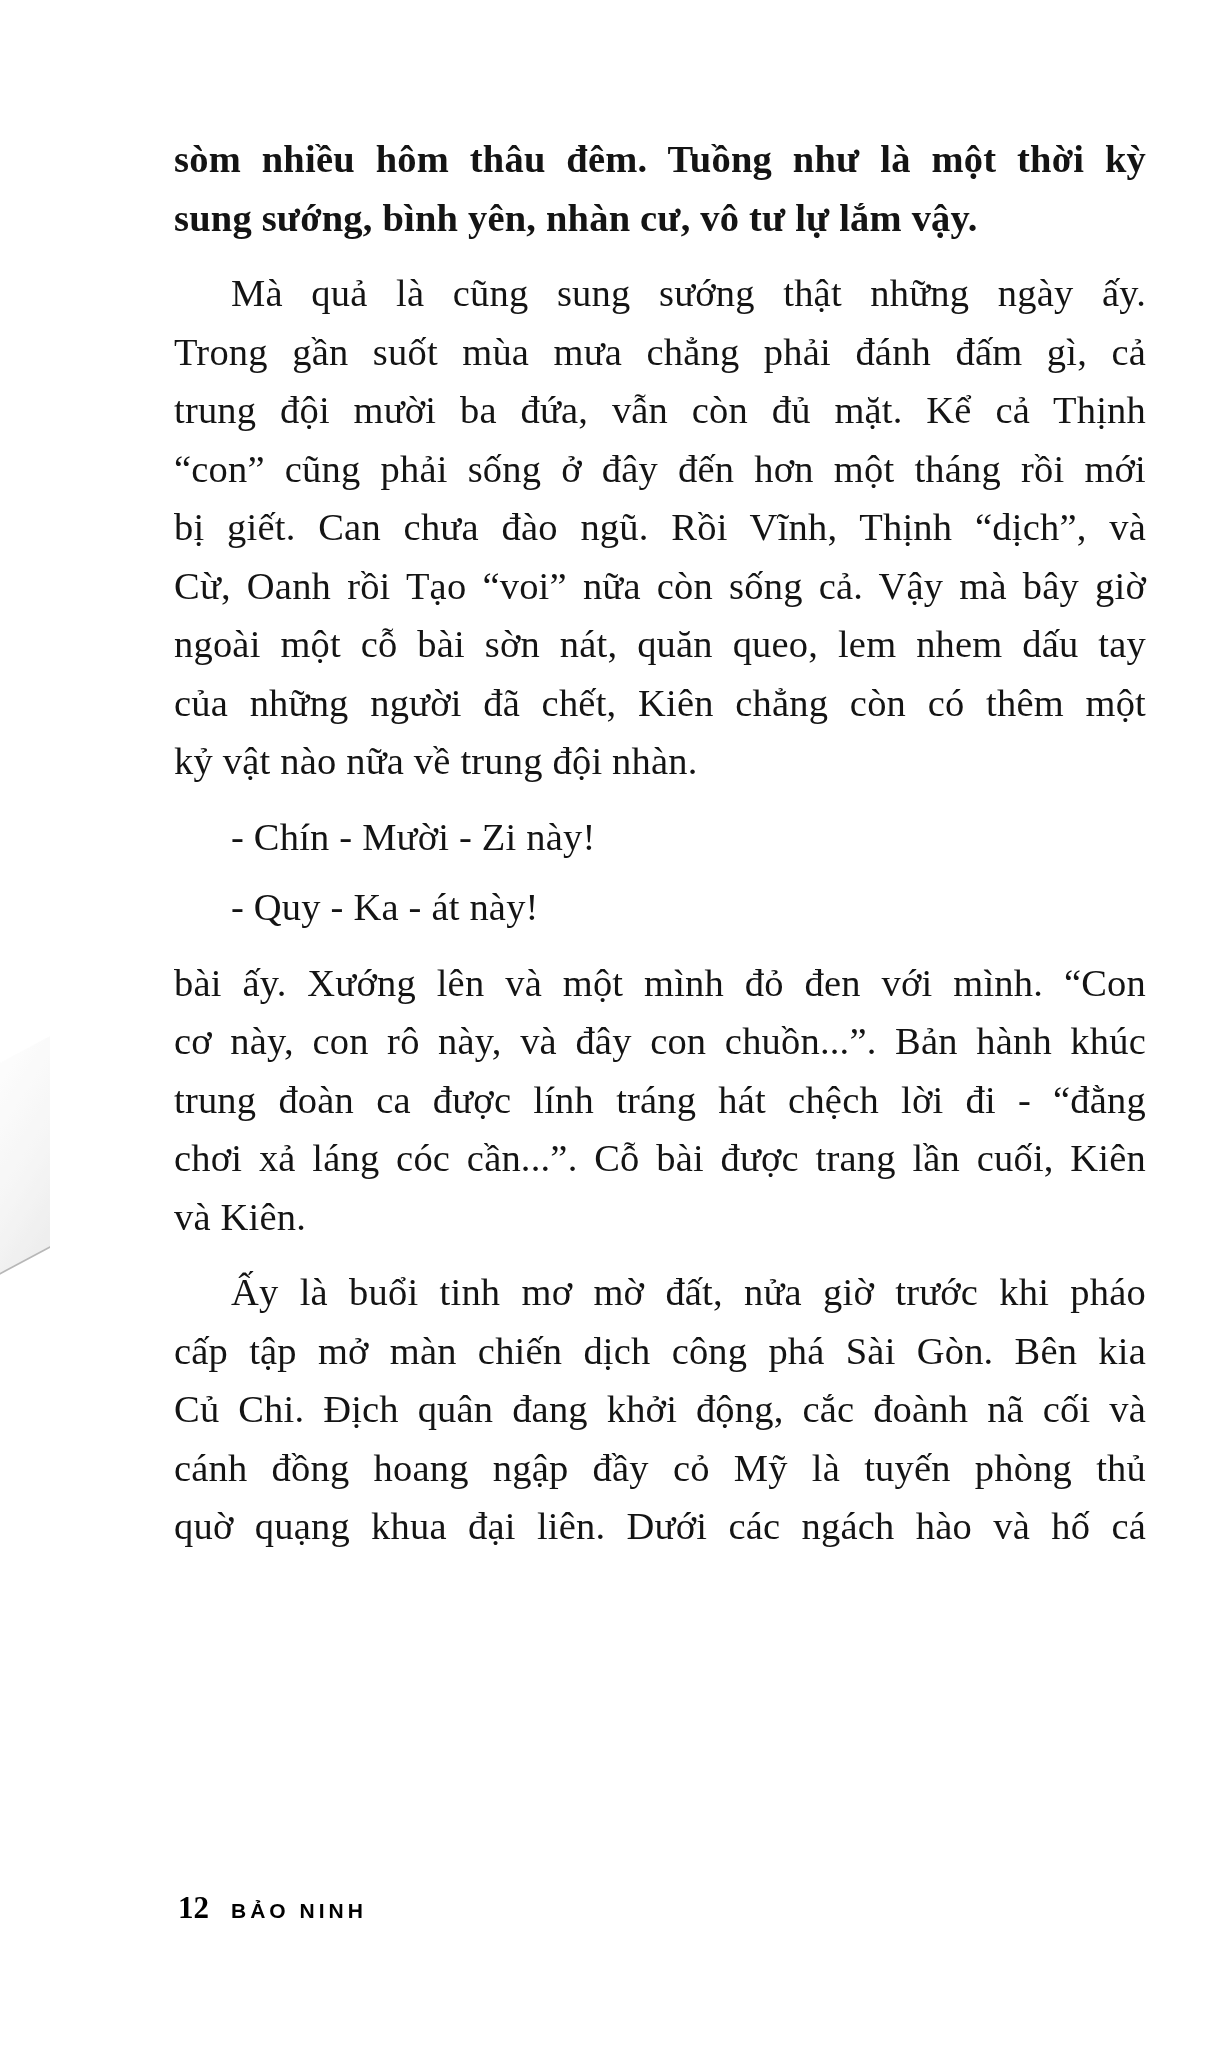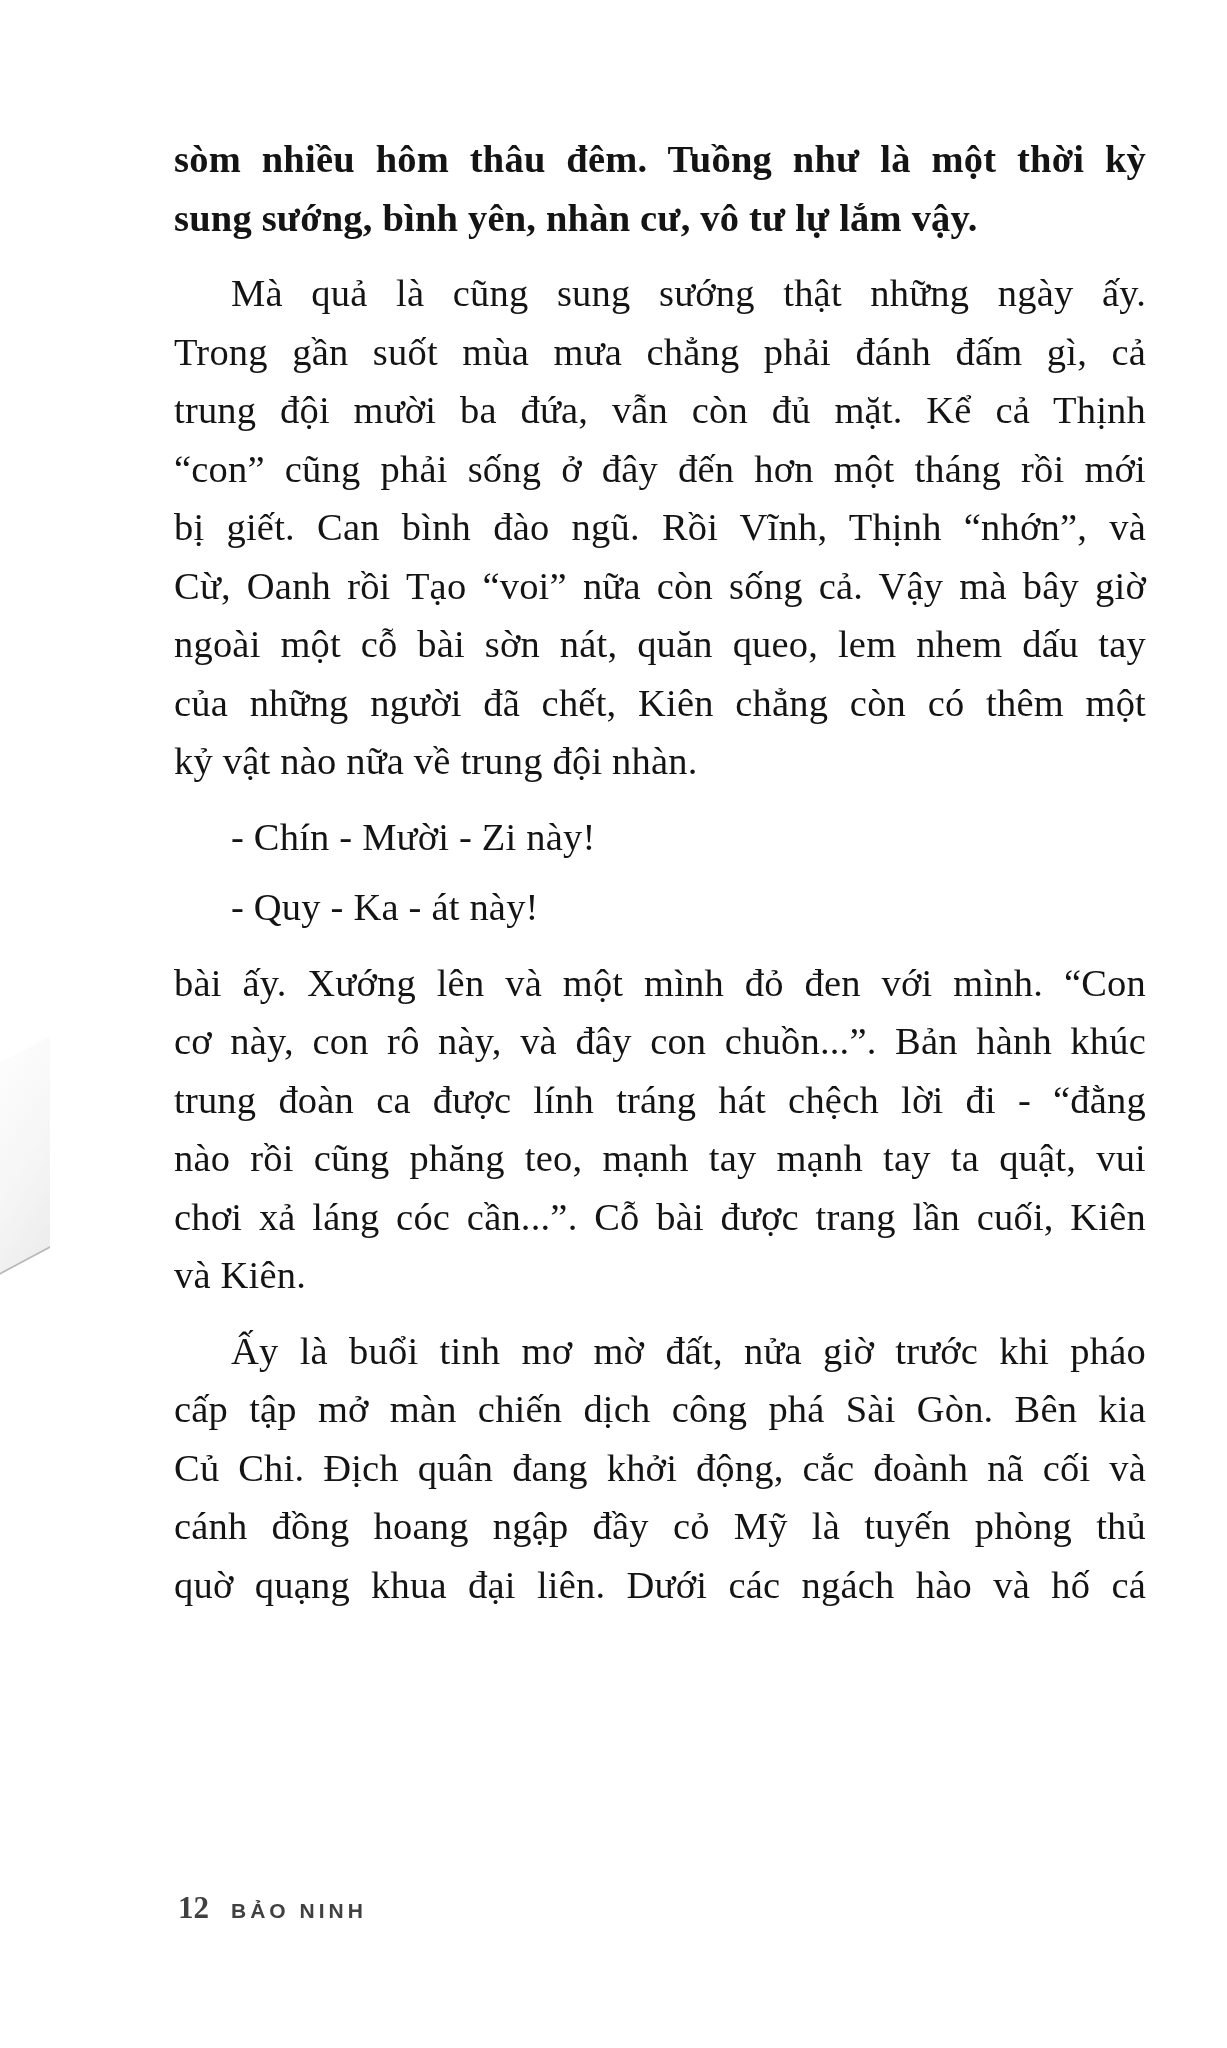--- a/index.html
+++ b/index.html
@@ -60,21 +60,21 @@
     .line.last {
       text-align-last: left;
     }
     .footer {
       position: absolute;
       left: 178px;
       top: 1890px;
       display: flex;
       align-items: baseline;
       gap: 22px;
-      color: #404040;
+      color: #000000;
     }
     .footer .page-number {
       font-family: "Liberation Serif", serif;
       font-weight: bold;
       font-size: 31px;
     }
     .footer .author {
       font-family: "Liberation Sans", sans-serif;
       font-weight: bold;
       font-size: 21px;
@@ -91,40 +91,39 @@
   <p class="para cont">
     <span class="line">sòm nhiều hôm thâu đêm. Tuồng như là một thời kỳ</span>
     <span class="line last">sung sướng, bình yên, nhàn cư, vô tư lự lắm vậy.</span>
   </p>
 
   <p class="para indent">
     <span class="line" style="text-indent:57px">Mà quả là cũng sung sướng thật những ngày ấy.</span>
     <span class="line" style="text-indent:0">Trong gần suốt mùa mưa chẳng phải đánh đấm gì, cả</span>
     <span class="line" style="text-indent:0">trung đội mười ba đứa, vẫn còn đủ mặt. Kể cả Thịnh</span>
     <span class="line" style="text-indent:0">“con” cũng phải sống ở đây đến hơn một tháng rồi mới</span>
-    <span class="line" style="text-indent:0">bị giết. Can bình đào ngũ. Rồi Vĩnh, Thịnh “nhớn”, và</span>
+    <span class="line" style="text-indent:0">bị giết. Can chưa đào ngũ. Rồi Vĩnh, Thịnh “dịch”, và</span>
     <span class="line" style="text-indent:0">Cừ, Oanh rồi Tạo “voi” nữa còn sống cả. Vậy mà bây giờ</span>
     <span class="line" style="text-indent:0">ngoài một cỗ bài sờn nát, quăn queo, lem nhem dấu tay</span>
     <span class="line" style="text-indent:0">của những người đã chết, Kiên chẳng còn có thêm một</span>
     <span class="line last" style="text-indent:0">kỷ vật nào nữa về trung đội nhàn.</span>
   </p>
 
   <p class="dialogue">
     <span>- Chín - Mười - Zi này!</span>
   </p>
 
   <p class="dialogue" style="margin-bottom:17px">
     <span>- Quy - Ka - át này!</span>
   </p>
 
   <p class="para indent">
     <span class="line" style="text-indent:0">bài ấy. Xướng lên và một mình đỏ đen với mình. “Con</span>
     <span class="line" style="text-indent:0">cơ này, con rô này, và đây con chuồn...”. Bản hành khúc</span>
     <span class="line" style="text-indent:0">trung đoàn ca được lính tráng hát chệch lời đi - “đằng</span>
-    <span class="line" style="text-indent:0">nào rồi cũng phăng teo, mạnh tay mạnh tay ta quật, vui</span>
     <span class="line" style="text-indent:0">chơi xả láng cóc cần...”. Cỗ bài được trang lần cuối, Kiên</span>
     <span class="line last" style="text-indent:0">và Kiên.</span>
   </p>
 
   <p class="para indent">
     <span class="line" style="text-indent:57px">Ấy là buổi tinh mơ mờ đất, nửa giờ trước khi pháo</span>
     <span class="line" style="text-indent:0">cấp tập mở màn chiến dịch công phá Sài Gòn. Bên kia</span>
     <span class="line" style="text-indent:0">Củ Chi. Địch quân đang khởi động, cắc đoành nã cối và</span>
     <span class="line" style="text-indent:0">cánh đồng hoang ngập đầy cỏ Mỹ là tuyến phòng thủ</span>
     <span class="line" style="text-indent:0">quờ quạng khua đại liên. Dưới các ngách hào và hố cá</span>

